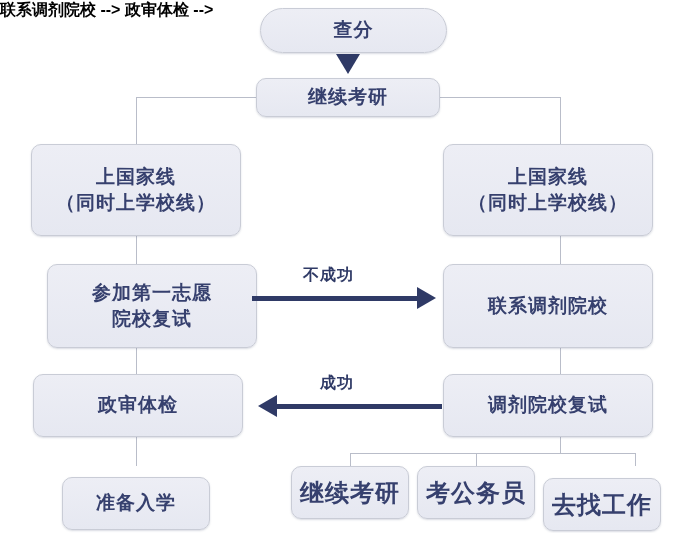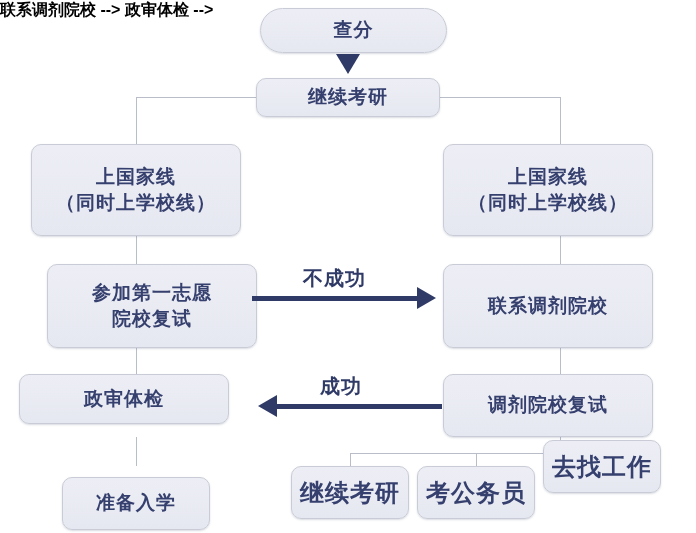--- a/index.html
+++ b/index.html
@@ -75,21 +75,21 @@
     border-right: 19px solid #2f3a66;
   }
   .arrow-head.down {
     border-left: 12px solid transparent;
     border-right: 12px solid transparent;
     border-top: 20px solid #2f3a66;
   }
   .arrow-label {
     position: absolute;
     color: #2f3a66;
-    font-size: 20px;
+    font-size: 16px;
     letter-spacing: 1px;
     white-space: nowrap;
     z-index: 5;
   }
 </style>
 </head>
 <body>
 
 <div id="canvas">
 
@@ -154,37 +154,37 @@
 
   <div class="node" style="left:31px; top:264px; width:210px; height:84px;margin-left:16px;">
     <span>参加第一志愿</span>
     <span class="line2">院校复试</span>
   </div>
 
   <div class="node" style="left:443px; top:264px; width:210px; height:84px;">
     <span>联系调剂院校</span>
   </div>
 
-  <div class="node" style="left:19px; top:374px; width:210px; height:50px;">
+  <div class="node" style="left:33px; top:374px; width:210px; height:63px;">
     <span>政审体检</span>
   </div>
 
   <div class="node" style="left:443px; top:374px; width:210px; height:63px;">
     <span>调剂院校复试</span>
   </div>
 
   <div class="node" style="left:62px; top:477px; width:148px; height:53px;">
     <span>准备入学</span>
   </div>
 
   <div class="node small" style="left:291px; top:466px; width:118px; height:53px;">
     <span>继续考研</span>
   </div>
 
   <div class="node small" style="left:417px; top:466px; width:118px; height:53px;">
     <span>考公务员</span>
   </div>
 
-  <div class="node small" style="left:543px; top:440px; width:118px; height:53px;">
+  <div class="node small" style="left:543px; top:478px; width:118px; height:53px;">
     <span>去找工作</span>
   </div>
 
 </div>
 
 </body></html>

